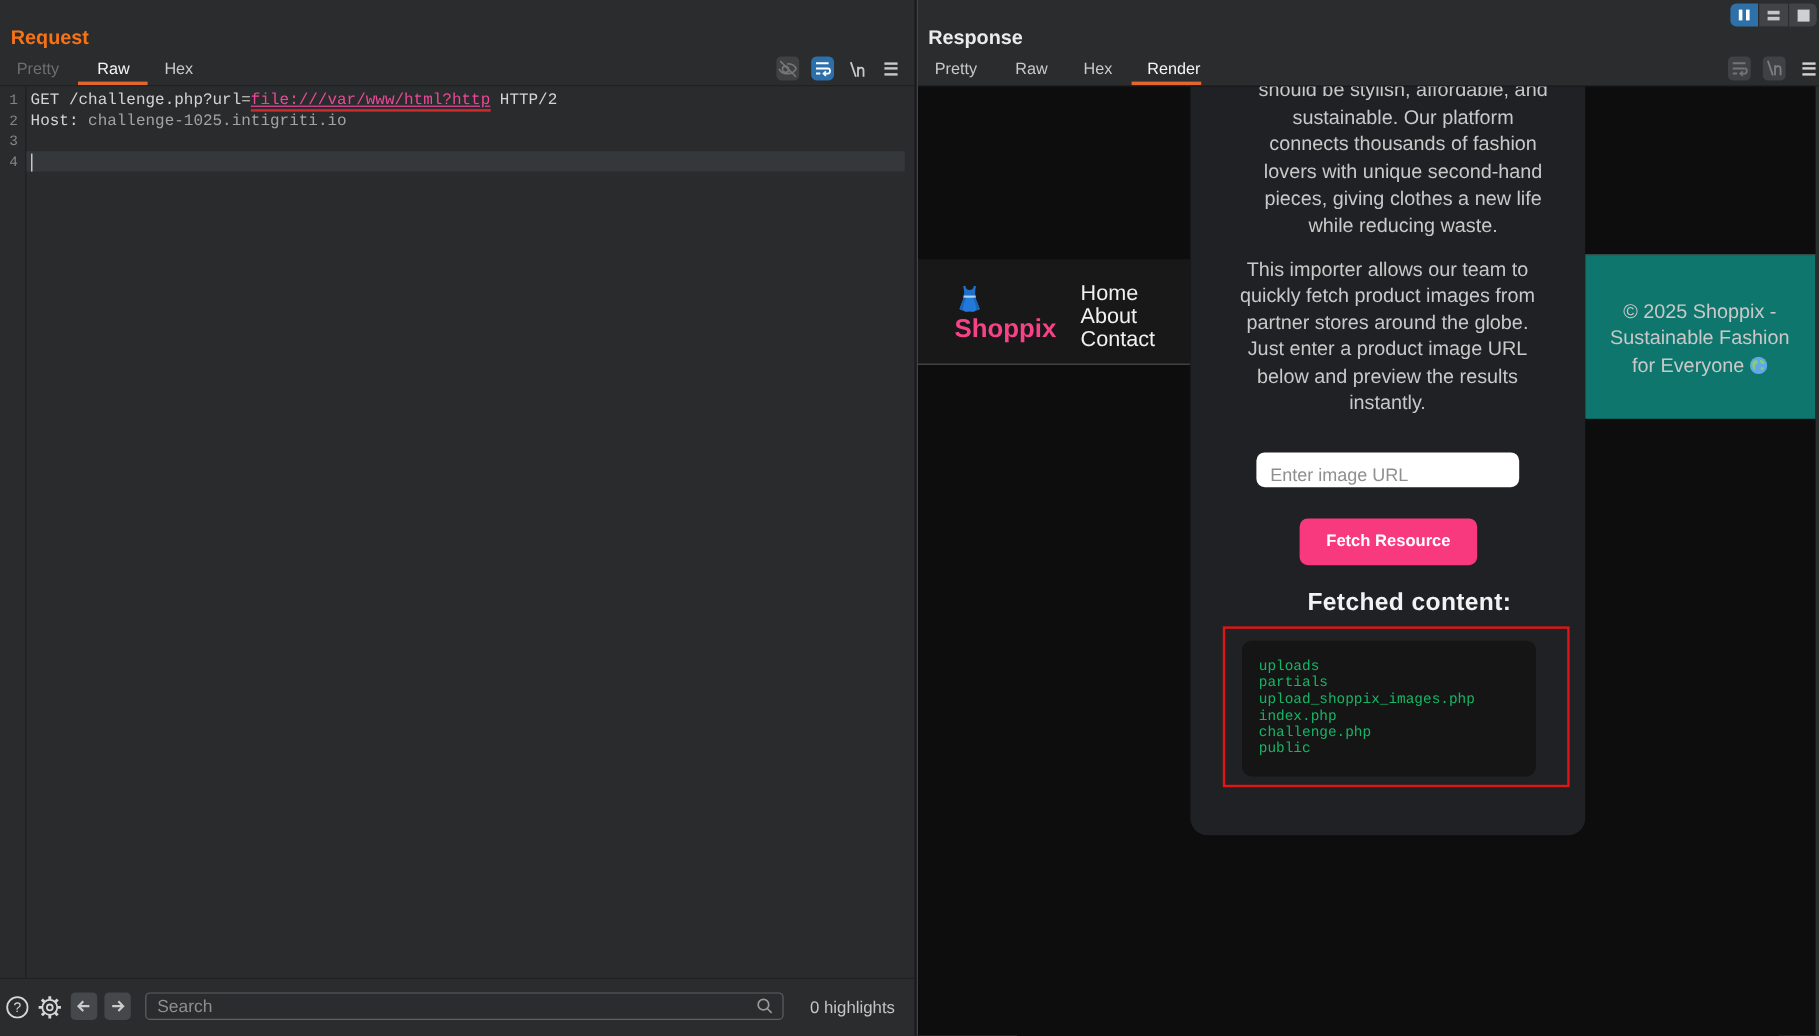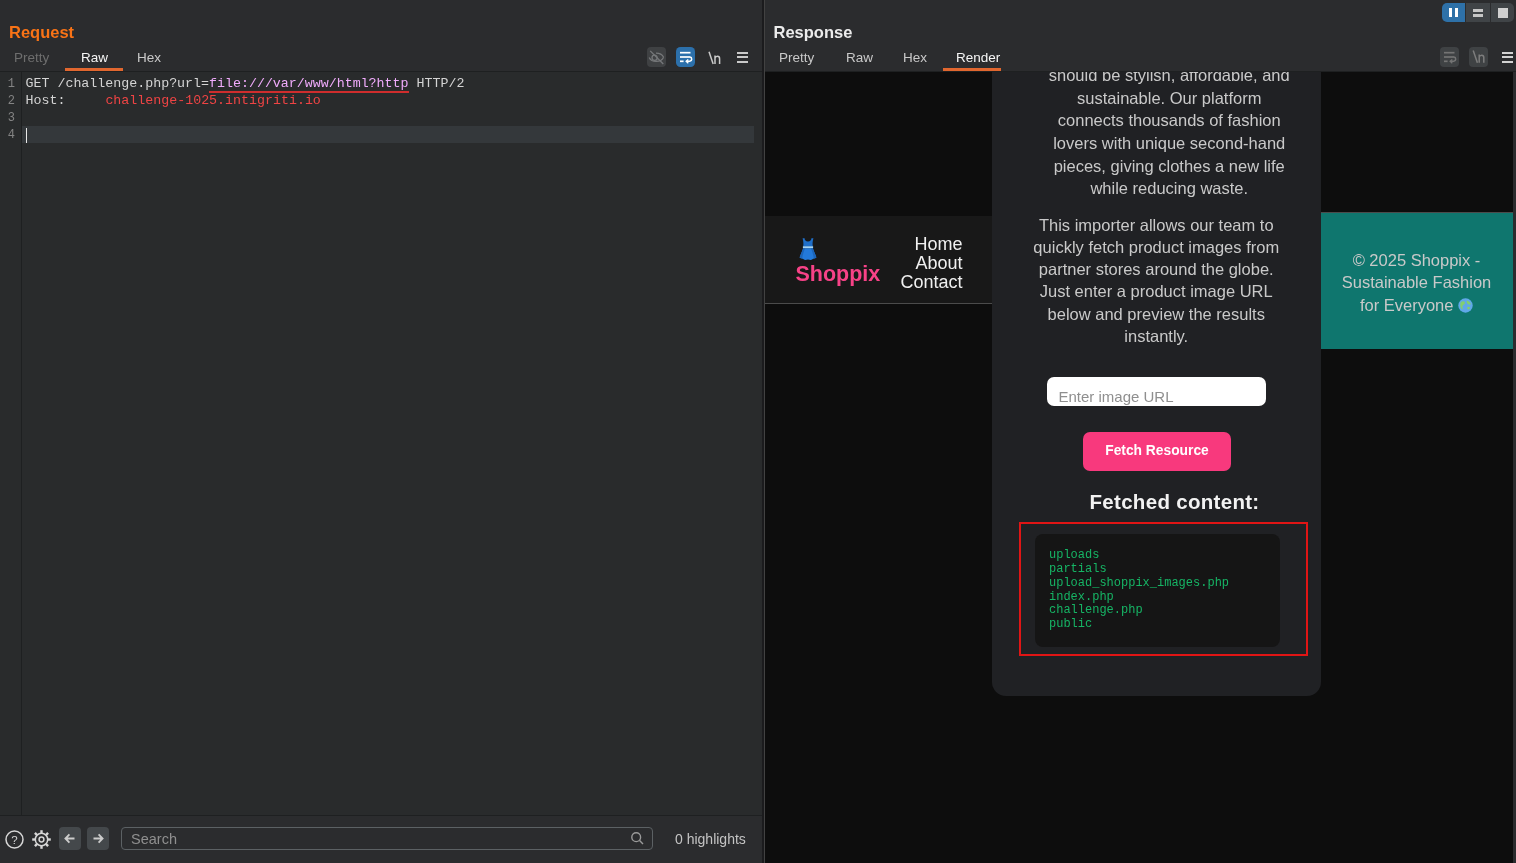--- a/index.html
+++ b/index.html
@@ -49,22 +49,22 @@
   <div class="abs" style="left:0;top:70.5px;width:761.5px;height:1px;background:#1e2021;"></div>
 
   <div class="abs" style="left:0;top:71.5px;width:761.5px;height:743px;background:#292b2c;">
     <div class="abs" style="left:20.5px;top:0;width:1px;height:743px;background:#1e2021;"></div>
 
     <div class="abs" style="left:21.5px;top:54.5px;width:732px;height:17px;background:#34383b;"></div>
     <div class="abs" style="left:25.5px;top:56px;width:1.5px;height:15px;background:#e8e8e8;"></div>
 
     <div class="abs mono" style="left:0;top:4px;width:15px;text-align:right;font-size:12px;line-height:17.25px;color:#848484;">1<br>2<br>3<br>4</div>
 
-    <div class="abs mono" style="left:25.5px;top:3.5px;font-size:13.3px;line-height:17.25px;color:#d4d4d4;white-space:pre;">GET /challenge.php?url=<span style="color:#f0abfc;border-bottom:2px solid #cf2d2d;">file:///var/www/html?http</span> HTTP/2
-Host: <span style="color:#ef4444;margin-left:32px;">challenge-1025.intigriti.io</span></div>
+    <div class="abs mono" style="left:25.5px;top:3.5px;font-size:13.3px;line-height:17.25px;color:#d4d4d4;white-space:pre;">GET /challenge.php?url=<span style="color:#ec4899;border-bottom:2px solid #cf2d2d;text-decoration:underline;">file:///var/www/html?http</span> HTTP/2
+Host: <span style="color:#a3a3a3;">challenge-1025.intigriti.io</span></div>
   </div>
 
   <div class="abs" style="left:0;top:814.5px;width:761.5px;height:1px;background:#1e2021;"></div>
   <div class="abs" style="left:0;top:815.5px;width:761.5px;height:47.5px;background:#2b2c2e;">
 
     <svg class="abs" style="left:5px;top:14px;" width="19" height="19" viewBox="0 0 19 19">
       <circle cx="9.5" cy="9.5" r="8.5" fill="none" stroke="#d6d6d6" stroke-width="1.5"></circle>
       <text x="9.5" y="13.6" text-anchor="middle" font-family="Liberation Sans" font-size="11.5" fill="#d6d6d6">?</text>
     </svg>
 
@@ -160,21 +160,21 @@
 
   <svg class="abs" style="left:34px;top:166.8px;" width="18" height="23" viewBox="0 0 18 23">
     <path d="M3.6 0.3 L5.6 0.3 C5.5 2.2 6.8 3.6 9 3.6 C11.2 3.6 12.5 2.2 12.4 0.3 L14.4 0.3 C13.6 3.4 13.3 6.2 13.9 8.8 L4.1 8.8 C4.7 6.2 4.4 3.4 3.6 0.3 Z" fill="#1f6fc9"></path>
     <rect x="3.9" y="8.3" width="10.2" height="2.1" fill="#a5d4f3"></rect>
     <path d="M4.2 10.2 L13.8 10.2 C15 13.4 16.5 16.4 17.4 19.6 C16 21.2 14.6 20.2 13.4 21.3 C12.2 22.4 10.4 21.6 9 21.6 C7.6 21.6 5.8 22.4 4.6 21.3 C3.4 20.2 2 21.2 0.6 19.6 C1.5 16.4 3 13.4 4.2 10.2 Z" fill="#2379d9"></path>
     <path d="M4.2 10.2 L6 10.2 C4.8 13.6 3.6 16.8 3.2 20.6 L0.6 19.6 C1.5 16.4 3 13.4 4.2 10.2 Z" fill="#1b64b8"></path>
     <path d="M13.8 10.2 L12 10.2 C13.2 13.6 14.4 16.8 14.8 20.6 L17.4 19.6 C16.5 16.4 15 13.4 13.8 10.2 Z" fill="#1b64b8"></path>
   </svg>
   <div class="abs" style="left:31px;top:190.5px;font-size:21.5px;font-weight:bold;letter-spacing:0px;color:#f74287;">Shoppix</div>
 
-  <div class="abs" style="left:136px;top:163.2px;font-size:18px;line-height:18.9px;color:#f0f0f0;text-align:right;">Home<br>About<br>Contact</div>
+  <div class="abs" style="left:136px;top:163.2px;font-size:18px;line-height:18.9px;color:#f0f0f0;">Home<br>About<br>Contact</div>
 
   <div class="abs" style="left:556px;top:140.5px;width:192px;height:136.9px;background:#0f766e;border-top:1px solid #4b4b4b;">
     <div class="abs" style="left:0;top:36px;width:192px;text-align:center;font-size:16.5px;line-height:22.4px;color:#c9c9c9;">© 2025 Shoppix -<br>Sustainable Fashion<br>for Everyone <svg width="15" height="15" viewBox="0 0 15 15" style="vertical-align:-2.5px;">
           <circle cx="7.5" cy="7.5" r="7.2" fill="#60a8e8"></circle>
           <path d="M2.6 4.4 C4.4 2.6 7 3.1 7 4.9 C7 6.2 4.8 6.7 4.4 8 C4 9.3 5.3 10.6 4.4 11.5 C2.6 10.6 1.7 7.9 2.6 4.4 Z" fill="#83cf6e"></path>
           <path d="M8.8 2.6 C10.6 3 12.3 4.4 12.8 6.2 C11.5 7 9.7 6.6 9.2 5.3 C8.8 4.4 8.4 3.5 8.8 2.6 Z" fill="#83cf6e"></path>
           <path d="M10.6 8.8 C11.9 8.8 12.3 10.1 11.5 11 C10.6 11.9 9.2 11.5 9.2 10.1 C9.2 9.2 9.7 8.8 10.6 8.8 Z" fill="#83cf6e"></path>
         </svg></div>
   </div>
 

